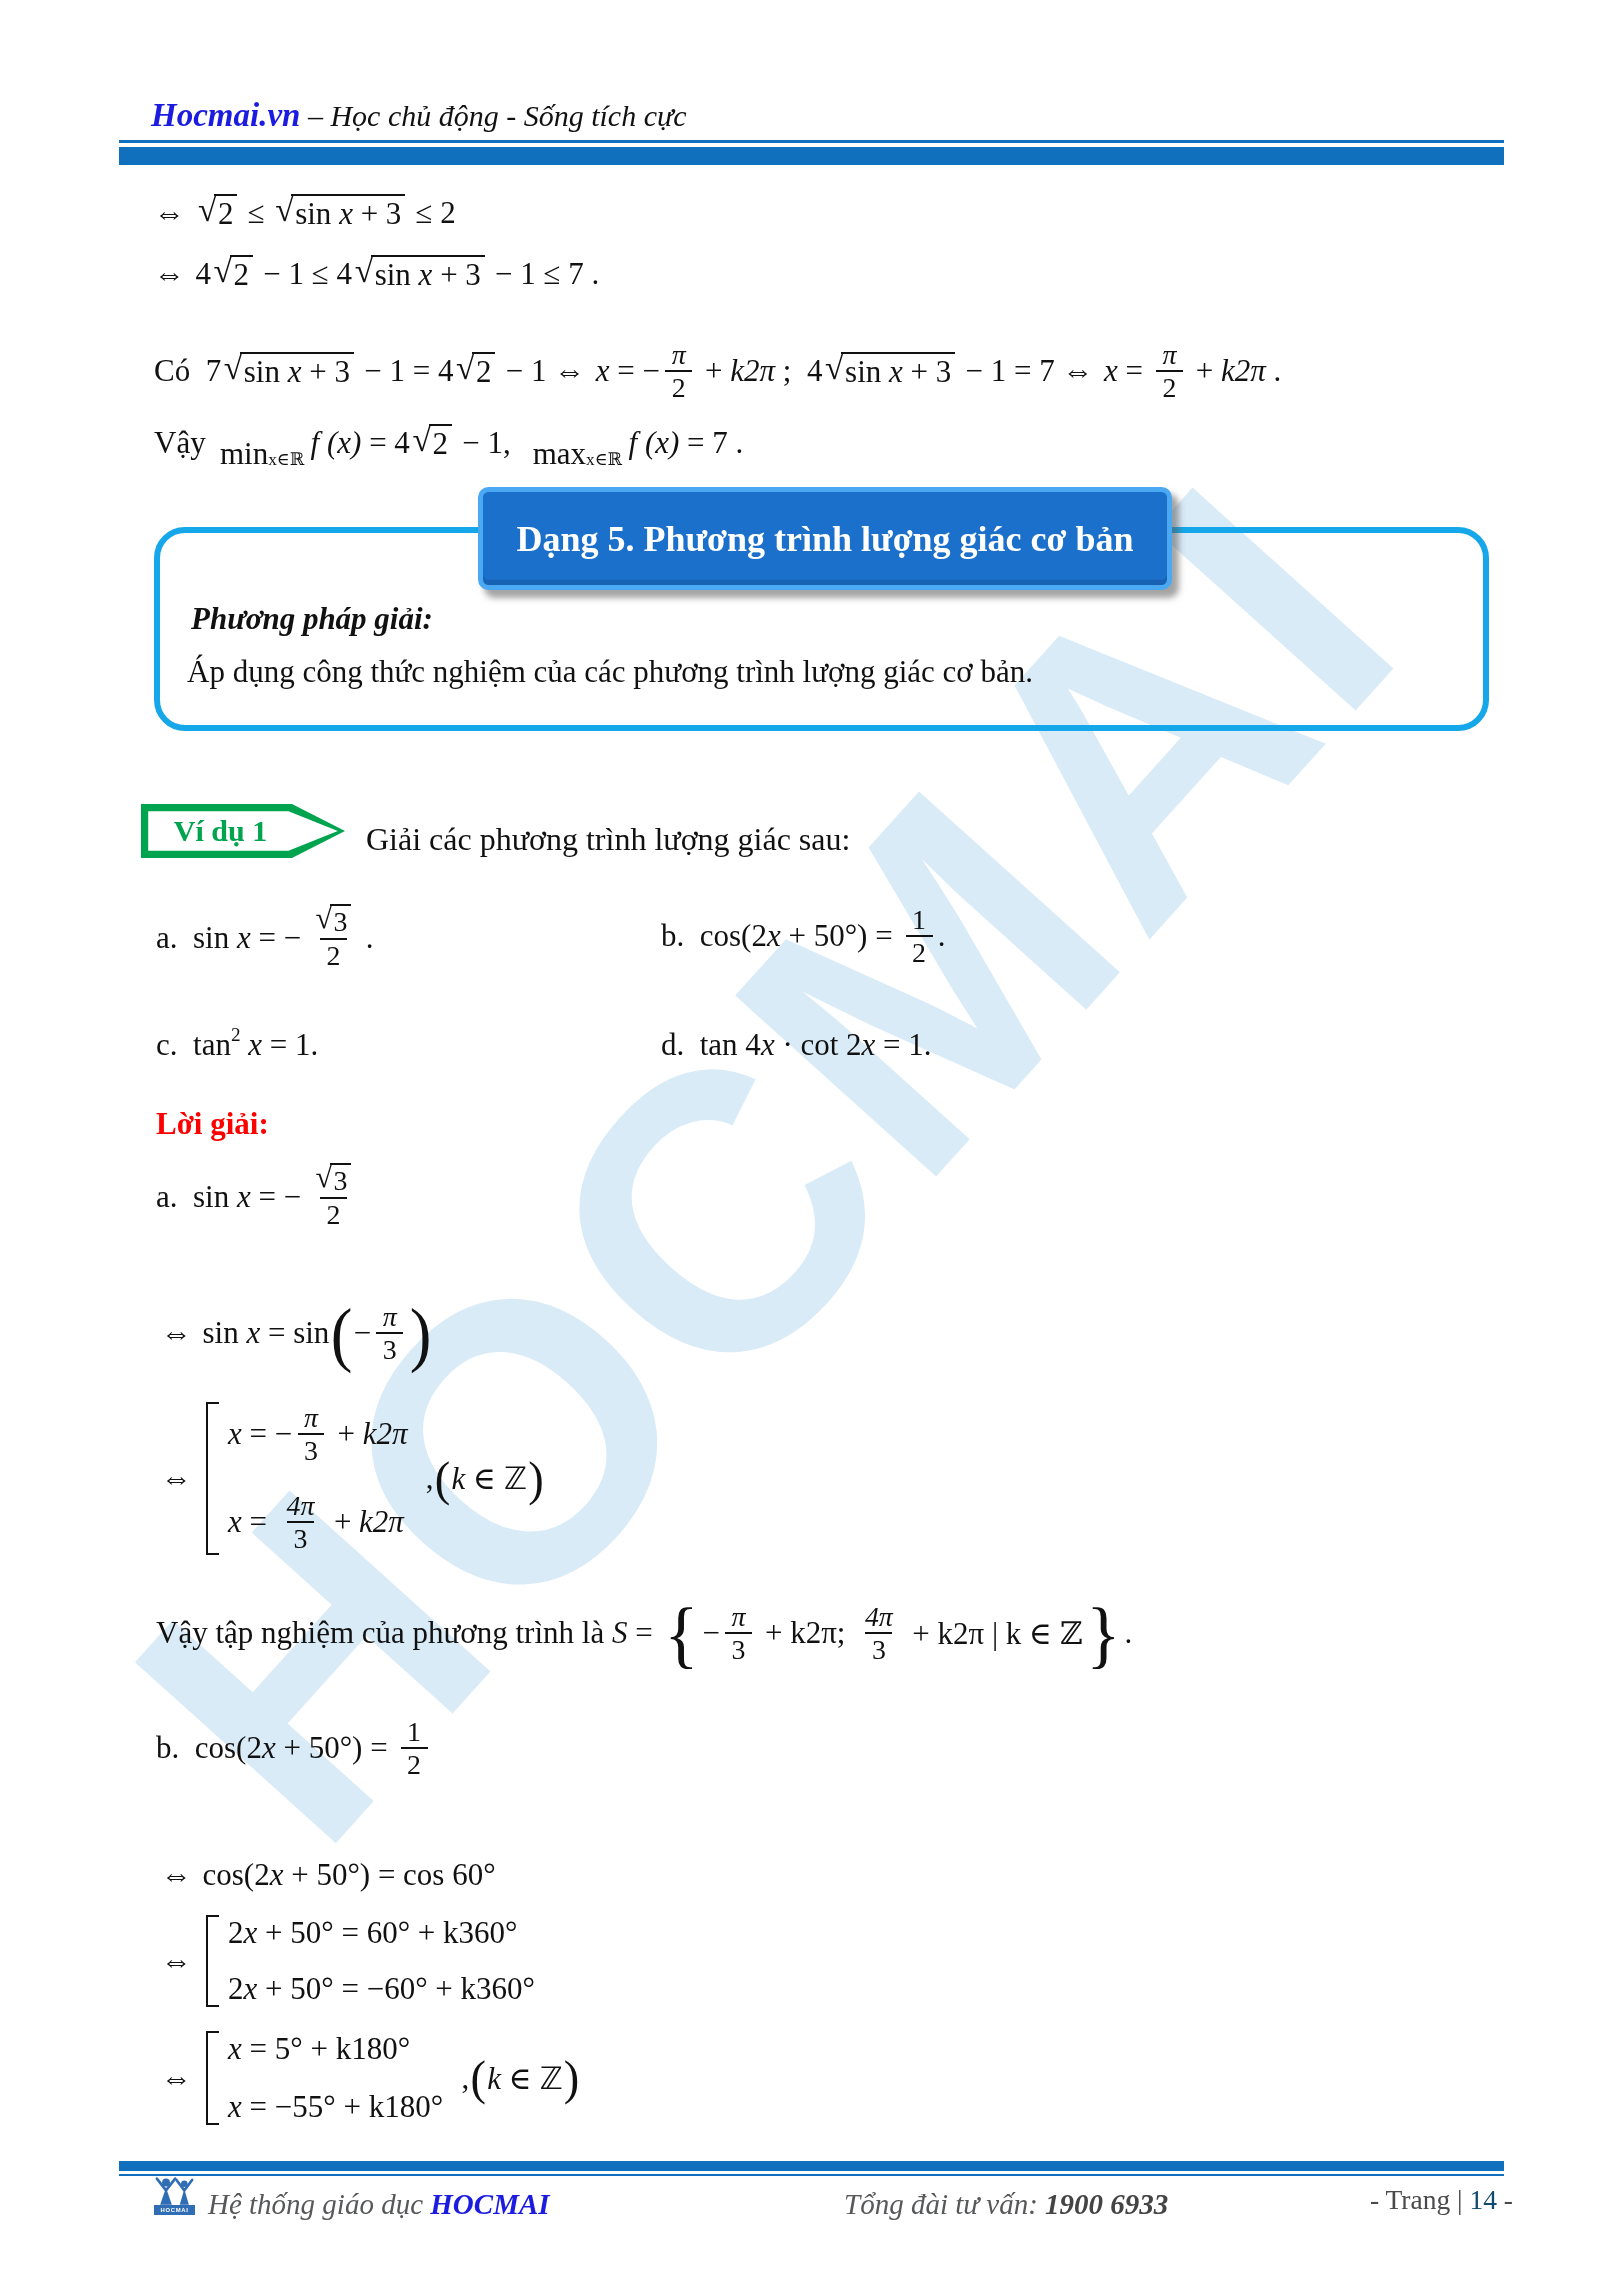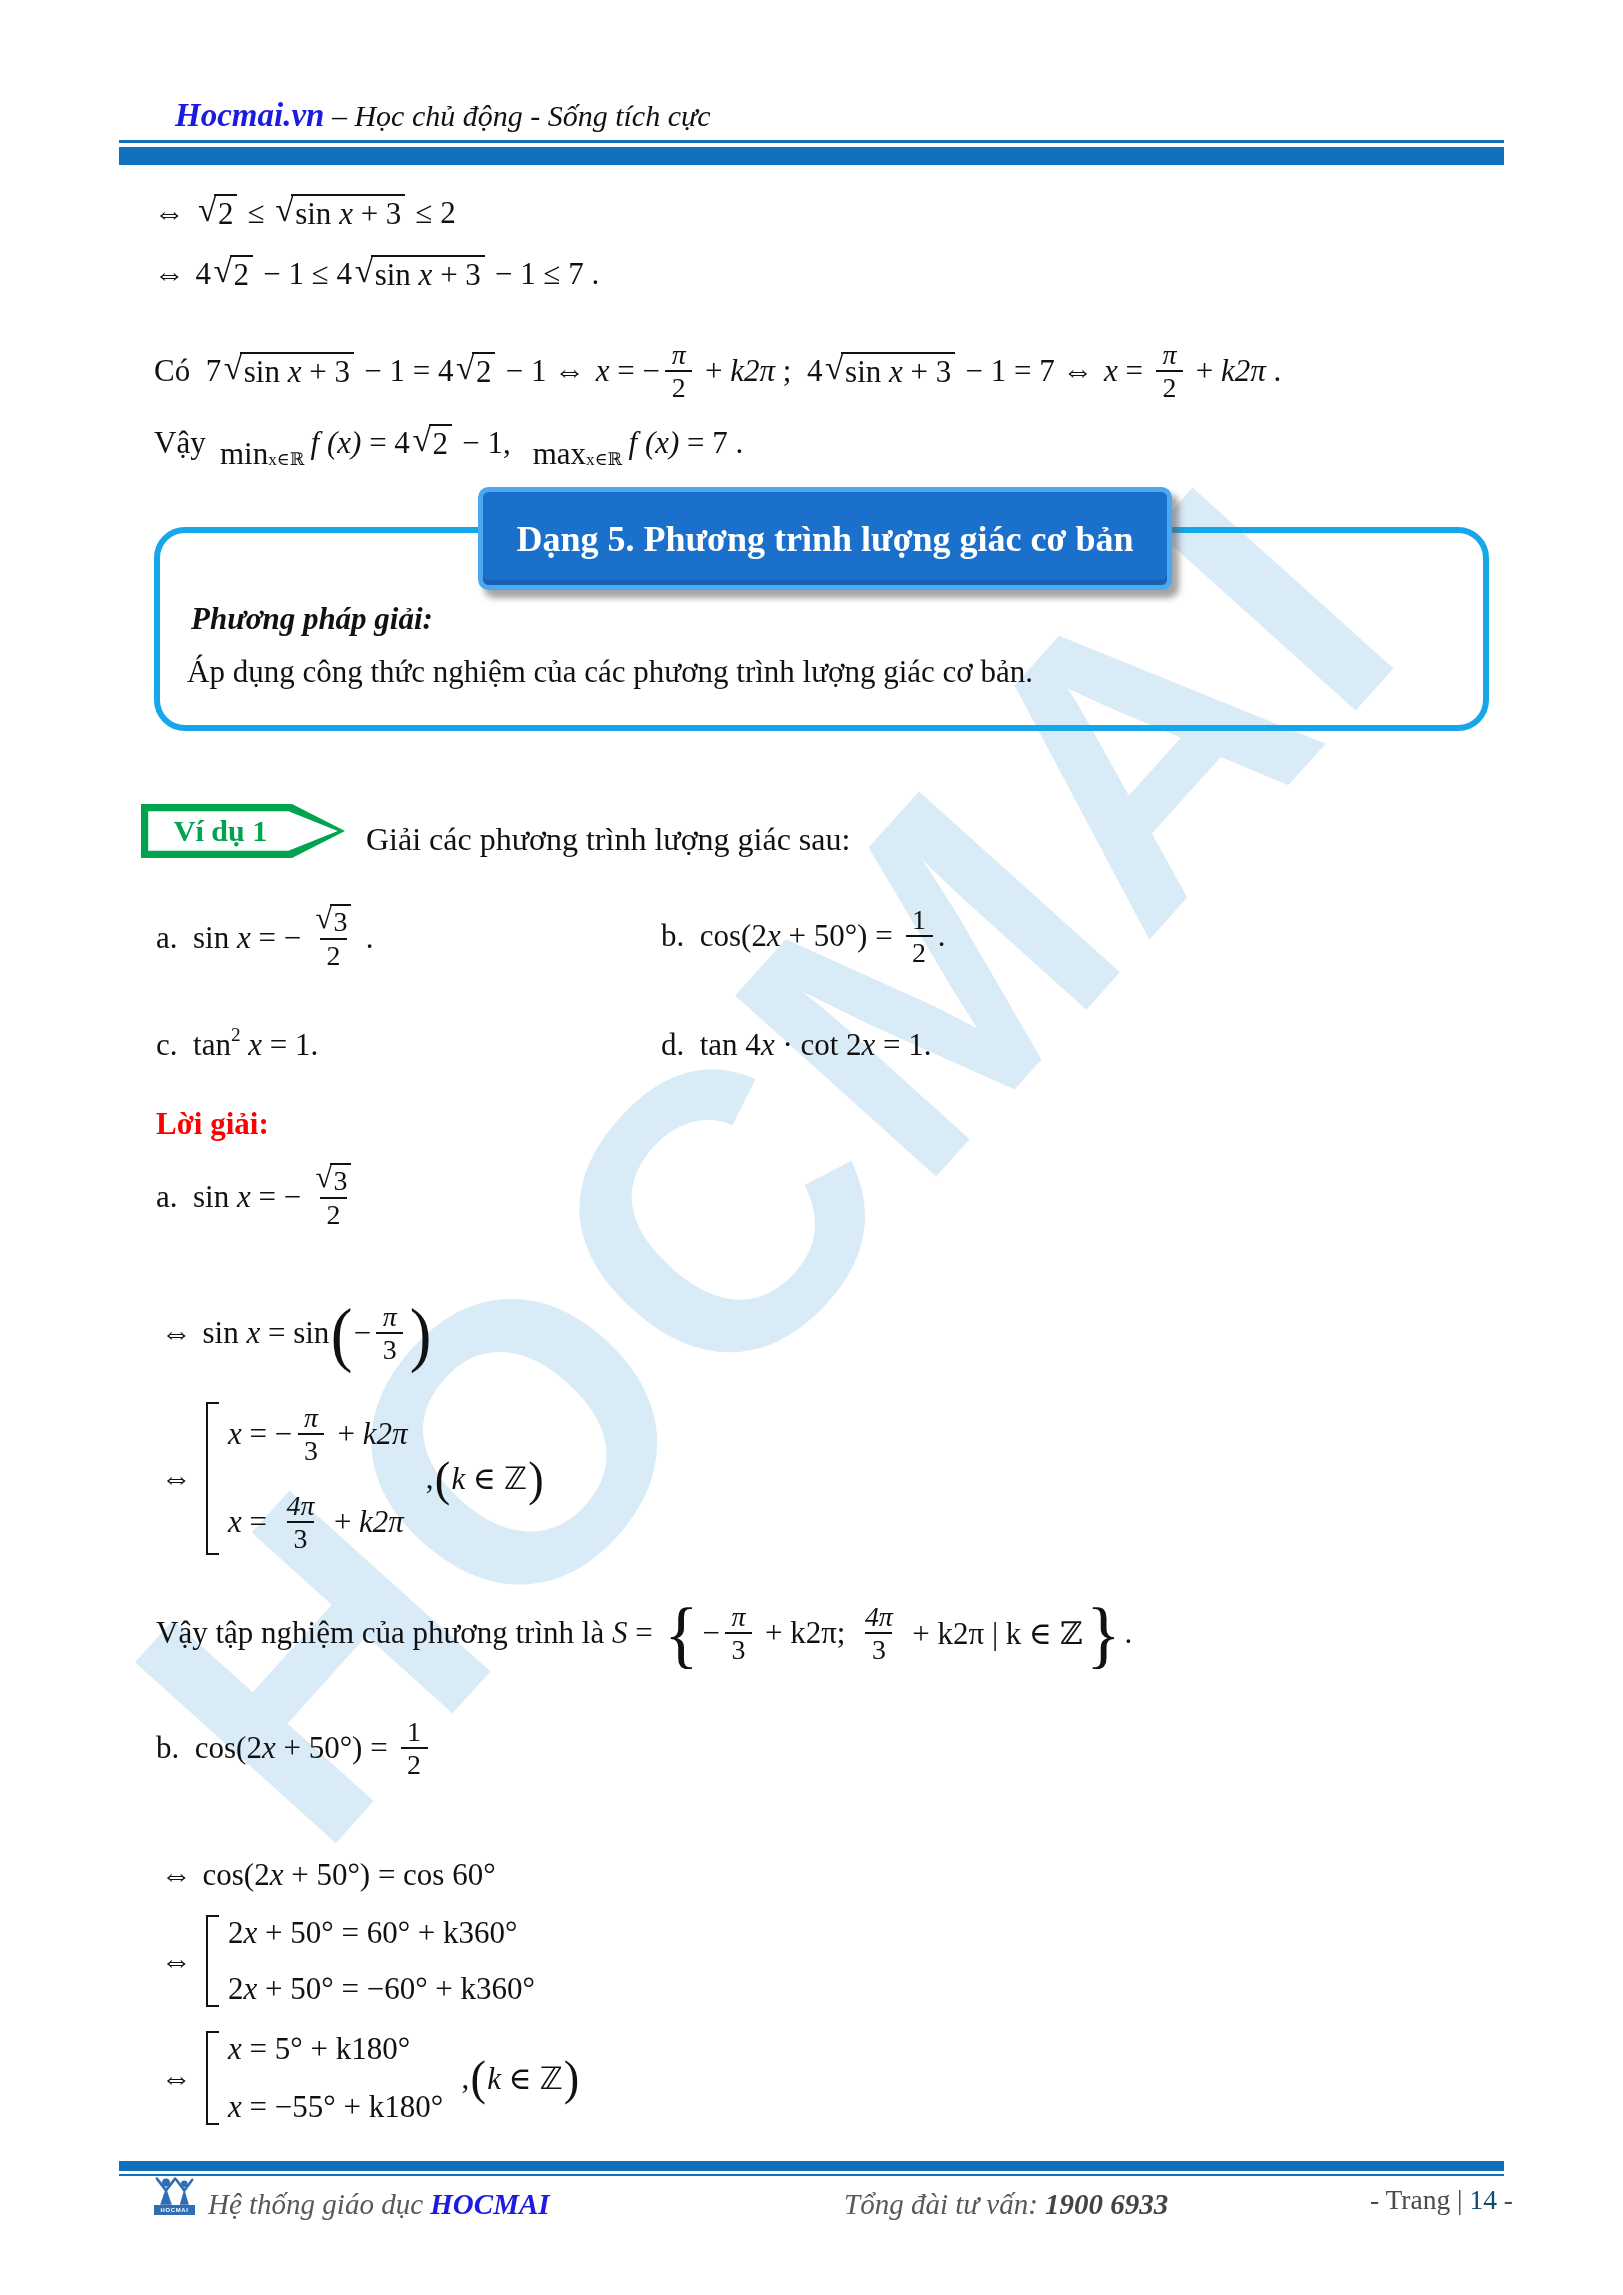--- a/index.html
+++ b/index.html
@@ -4,21 +4,21 @@
 <style>
   html,body{margin:0;padding:0;background:#888;}
   #page{position:relative;width:1623px;height:2295px;background:#ffffff;overflow:hidden;
         font-family:"Liberation Serif","DejaVu Serif","DejaVu Sans",serif;color:#111;}
   .abs{position:absolute;}
   
   #wm{position:absolute;left:-183px;top:975px;width:1898px;text-align:center;
       transform:rotate(-48deg);font-family:"Liberation Sans","DejaVu Sans",sans-serif;
       font-weight:bold;font-size:393px;line-height:.95;letter-spacing:7.9px;
       color:#DAEBF8;z-index:0;}
-  .z{z-index:2;margin-left:24px;}
+  .z{z-index:2;}
   
   .rule{position:absolute;left:119px;right:119px;background:#1170BE;z-index:2;}
   #hdr{left:151px;top:97px;font-style:italic;font-size:30px;white-space:pre;}
   #hdr .brand{font-weight:bold;font-size:33px;color:#1C1CE0;}
   
   .mrow{display:flex;align-items:center;white-space:pre;font-size:31px;z-index:2;}
   .it{font-style:italic;}
   .iff{margin-right:10.5px;}
   .frac{display:inline-flex;flex-direction:column;align-items:center;margin:0 5.2px;font-size:.9em;line-height:1.12;}
   .fn{padding:0 6.5px;}

